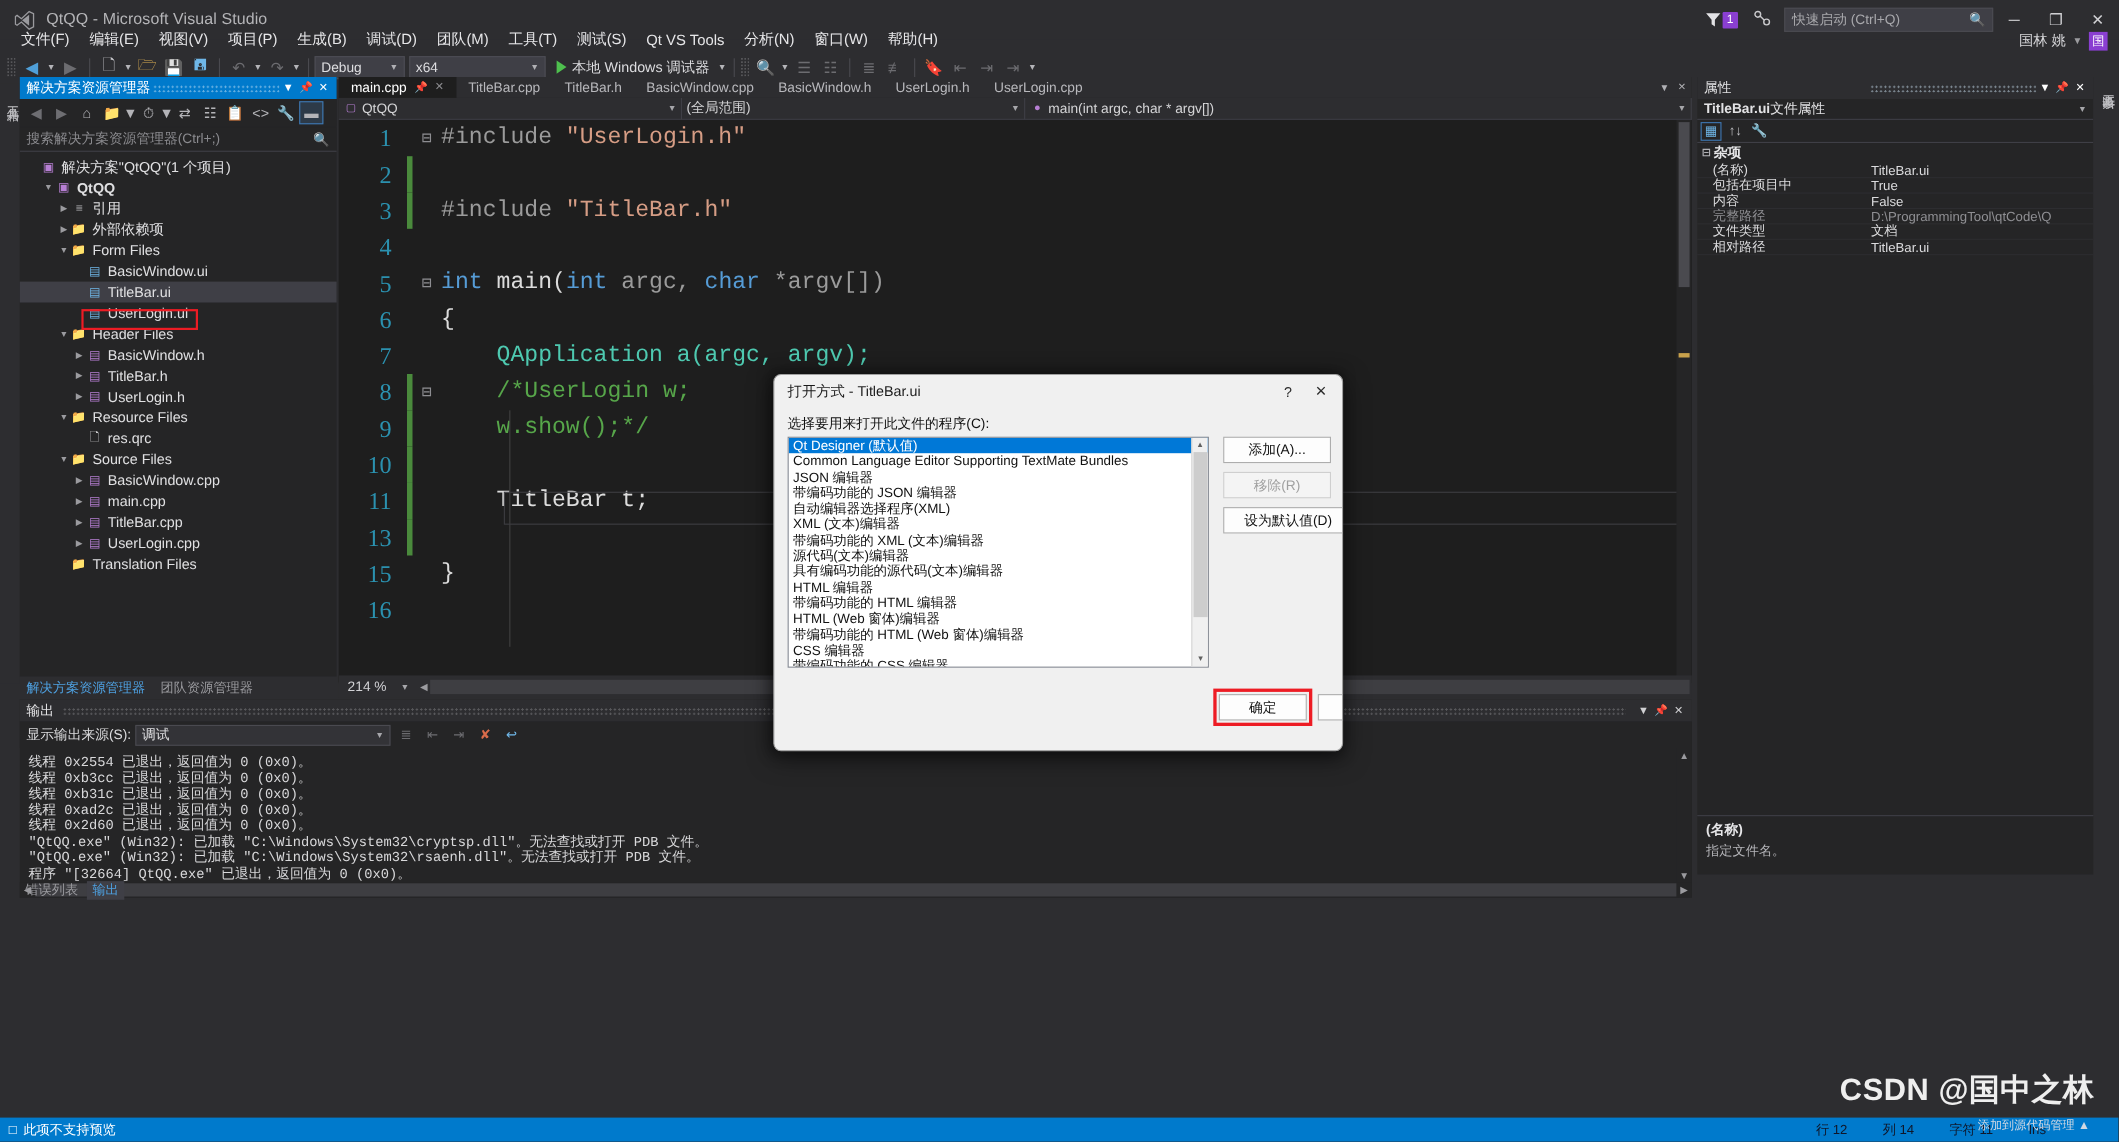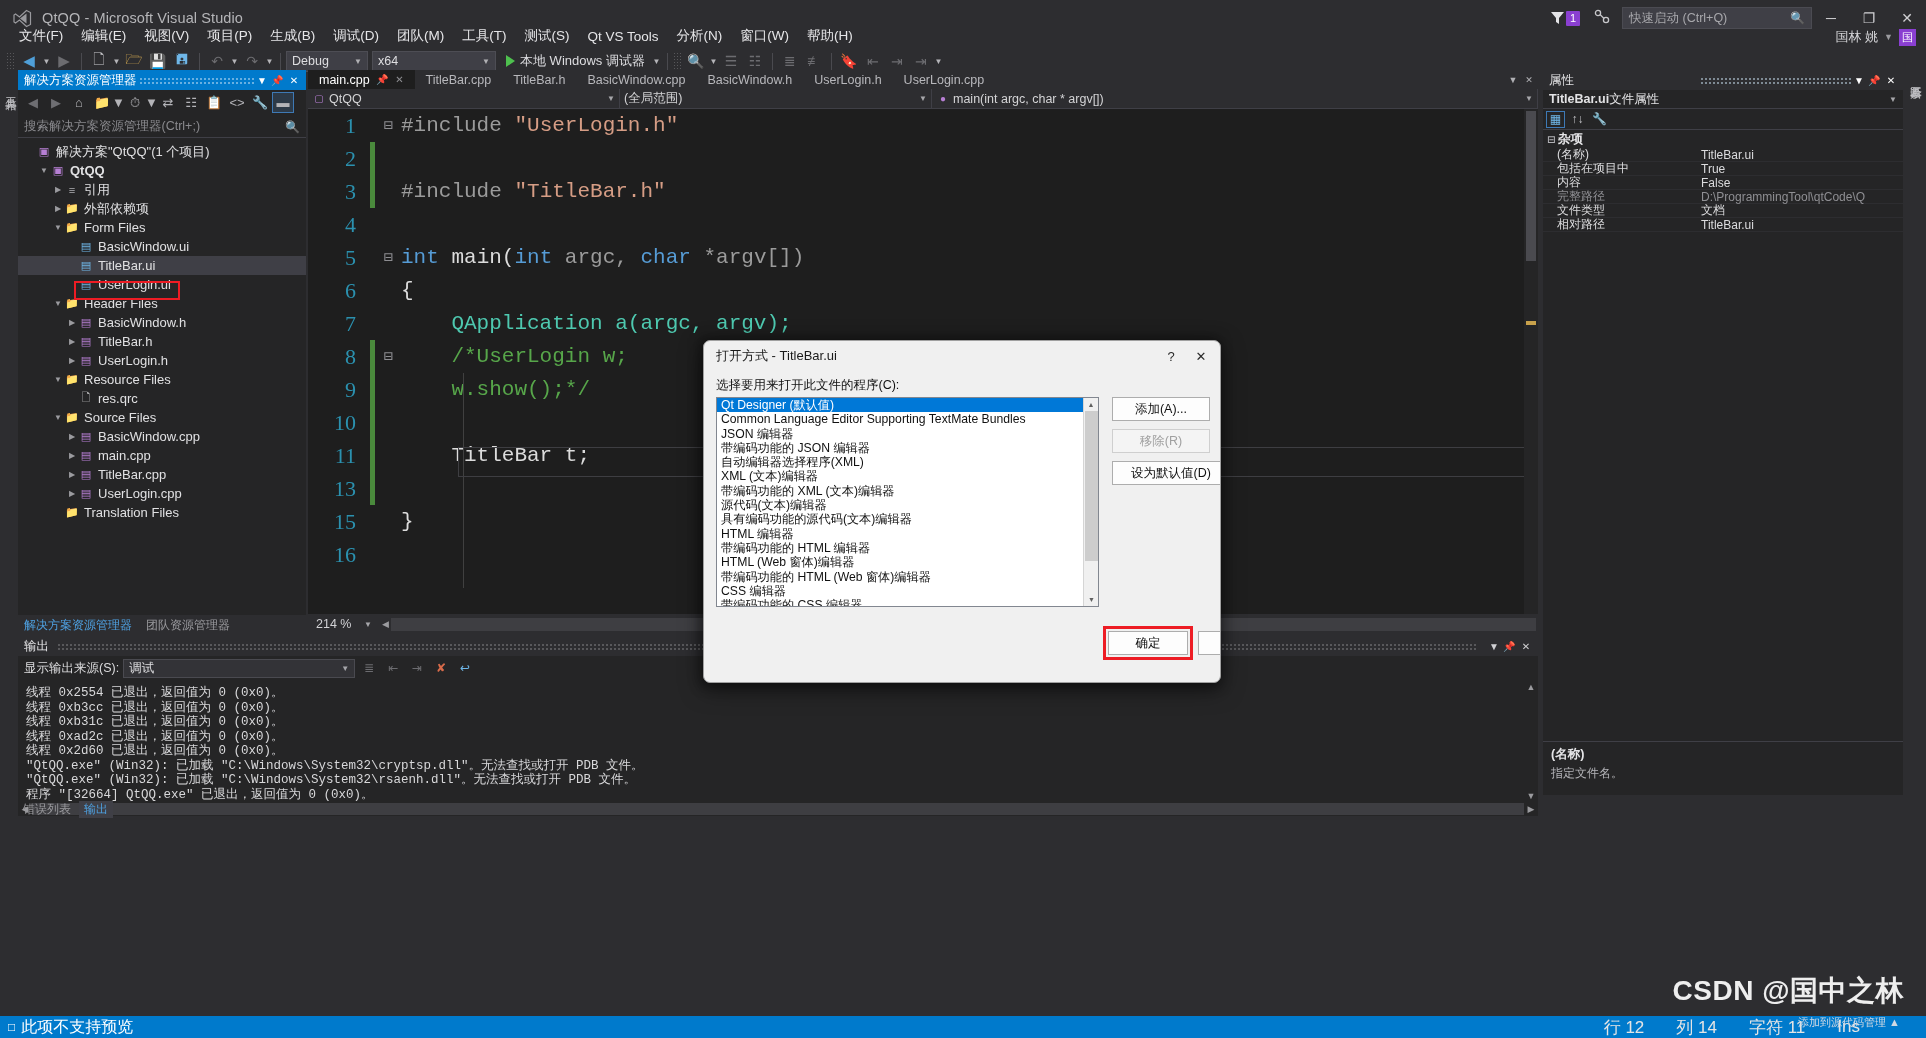--- a/index.html
+++ b/index.html
@@ -209,23 +209,23 @@
   .out-vscroll { position:absolute; right:0; top:44px; width:14px; height:122px; background:#252526; }
   .ovs-arrow { height:13px;display:flex;align-items:center;justify-content:center;color:#9b9b9f;font-size:9px; }
   .out-tabs { position:absolute; left:18px; top:800px; width:300px; height:18px; display:flex;align-items:center;gap:3px; }
   .out-tab { font-size:12px;color:#9a9a9e;padding:0 5px; }
   .out-tab.active { color:#4ea0e0; background:#3f3f46; }
 
   
   .statusbar { position:absolute; left:0; bottom:0; width:1926px; height:22px; background:#007acc; display:flex; align-items:center; }
   .sb-left { display:flex;align-items:center;padding-left:8px;gap:6px; }
   .sb-icon { color:#fff;font-size:12px; }
-  .sb-text { color:#fff;font-size:16px; }
+  .sb-text { color:#fff;font-size:12px; }
   .sb-right { position:absolute;right:0;display:flex;align-items:center;gap:0px; }
-  .sb-cell { color:#e5e5e5;font-size:17px;padding:0 16px;white-space:nowrap;text-align:center; }
+  .sb-cell { color:#0f172a;font-size:12px;padding:0 16px;white-space:nowrap;text-align:center; }
 
   
   .dlg-shadow { position:absolute; left:700px; top:338px; width:520px; height:348px; background:rgba(0,0,0,.35); filter:blur(6px); }
   .dialog {
     position:absolute; left:703px; top:340px; width:518px; height:343px;
     background:#f0f0f0; border:1px solid #a0a0a0; border-radius:7px; overflow:hidden;
     box-shadow:0 6px 22px rgba(0,0,0,.5);
   }
   .dlg-title { height:30px; display:flex; align-items:center; padding:0 4px 0 12px; }
   .dlg-title .dt-text { flex:1; color:#1a1a1a; font-size:13px; }

